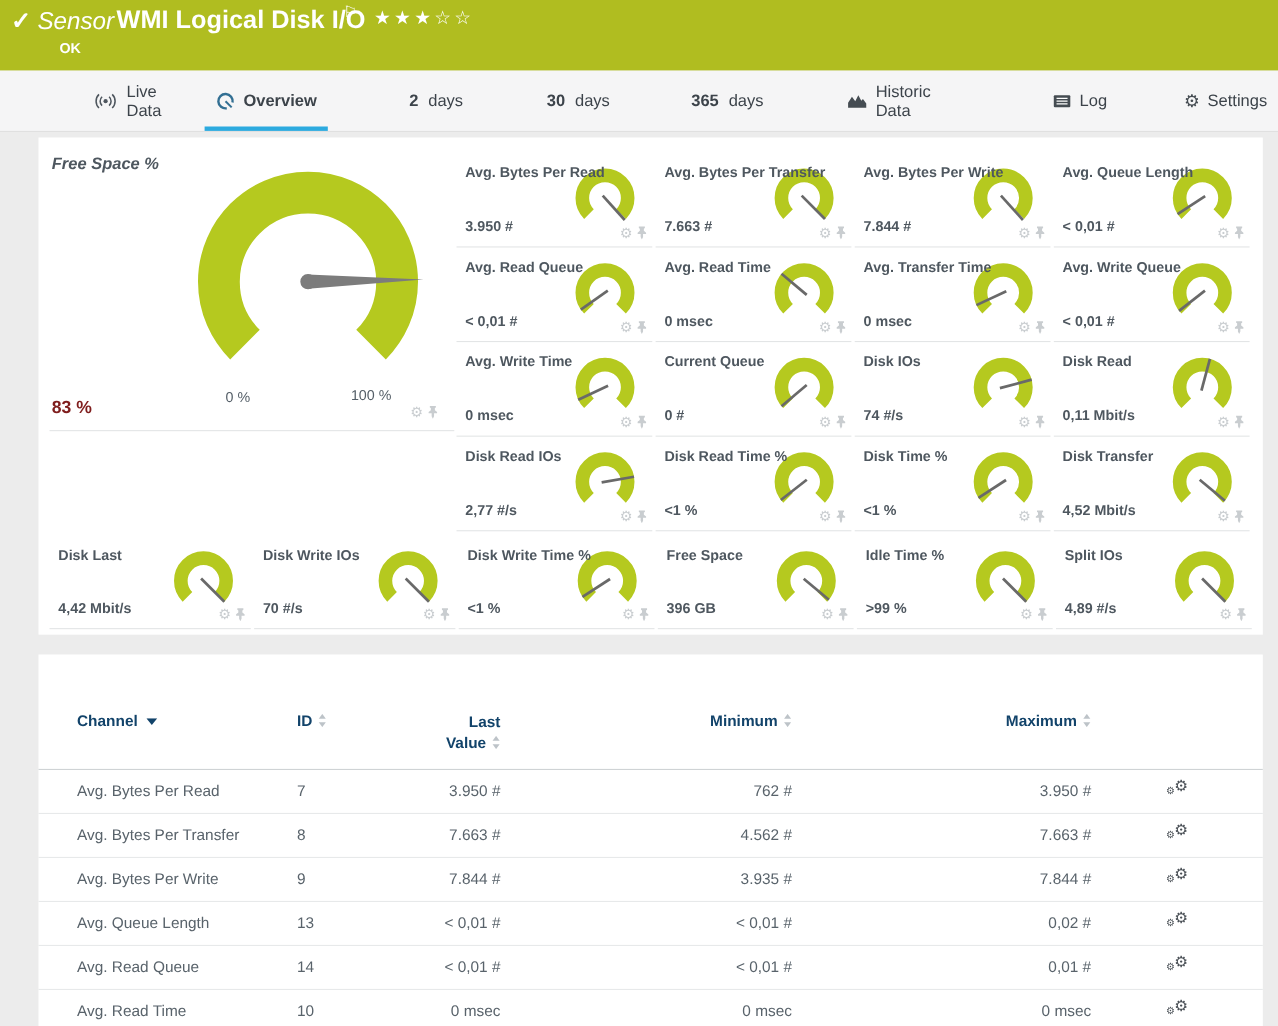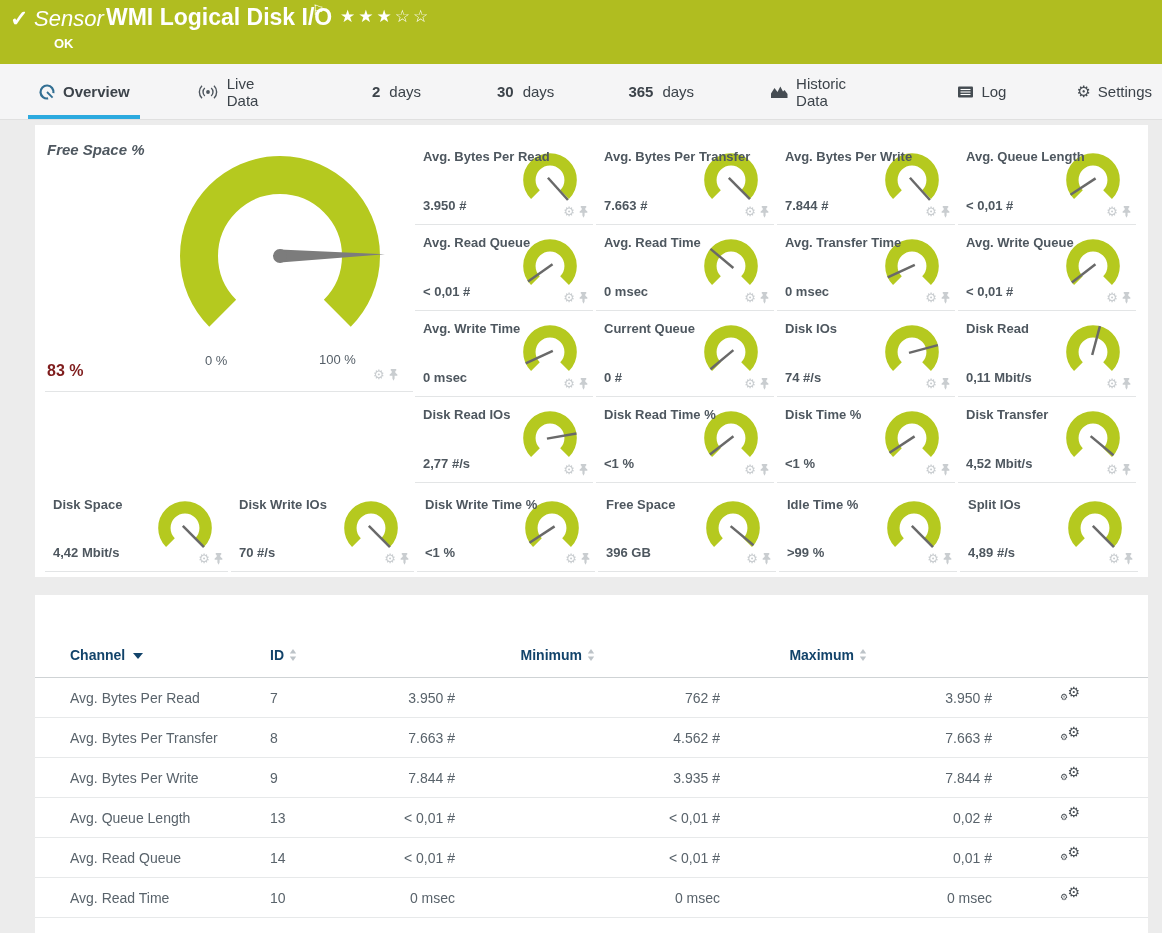--- a/index.html
+++ b/index.html
@@ -72,36 +72,36 @@
 <div id="hdr">
   <span class="check">✓</span>
   <span class="kind">Sensor</span>
   <span class="title">WMI Logical Disk I/O</span>
   <span class="flag">⚐</span>
   <span class="stars">★★★☆☆</span>
   <span class="status">OK</span>
 </div>
 
 <div id="tabs">
-  <div class="tab active" style="margin-left:0">
-    <svg class="ticon" width="18" height="18" viewBox="0 0 18 18">
-      <path d="M10.13 15.4 A6.5 6.5 0 1 1 15.4 10.13" fill="none" stroke="#326f93" stroke-width="2.2"></path>
-      <line x1="9" y1="9" x2="14.6" y2="14.6" stroke="#326f93" stroke-width="1.8"></line>
-    </svg>
-    <span>Overview</span>
-  </div>
   <div class="tab" style="margin-left:46px">
     <svg class="ticon" width="24" height="16" viewBox="0 0 24 16">
       <circle cx="12" cy="8" r="1.9" fill="#4e565e"></circle>
       <path d="M8.8 4a5.4 5.4 0 0 0 0 8" fill="none" stroke="#4e565e" stroke-width="1.4"></path>
       <path d="M6 1.8a8.6 8.6 0 0 0 0 12.4" fill="none" stroke="#4e565e" stroke-width="1.4"></path>
       <path d="M15.2 4a5.4 5.4 0 0 1 0 8" fill="none" stroke="#4e565e" stroke-width="1.4"></path>
       <path d="M18 1.8a8.6 8.6 0 0 1 0 12.4" fill="none" stroke="#4e565e" stroke-width="1.4"></path>
     </svg>
     <span>Live Data</span>
+  </div>
+  <div class="tab active" style="margin-left:0">
+    <svg class="ticon" width="18" height="18" viewBox="0 0 18 18">
+      <path d="M10.13 15.4 A6.5 6.5 0 1 1 15.4 10.13" fill="none" stroke="#326f93" stroke-width="2.2"></path>
+      <line x1="9" y1="9" x2="14.6" y2="14.6" stroke="#326f93" stroke-width="1.8"></line>
+    </svg>
+    <span>Overview</span>
   </div>
   <div class="tab" style="margin-left:64px">
     <b>2</b>
     <span>days</span>
   </div>
   <div class="tab" style="margin-left:56px">
     <b>30</b>
     <span>days</span>
   </div>
   <div class="tab" style="margin-left:54px">
@@ -389,21 +389,21 @@
           <svg class="pin-sm" width="11" height="13" viewBox="0 0 12 14">
             <path d="M3 1h6v1.5l-1 .6v2.1l2.2 1.8v1.4H7.2v2.9L6 13.8l-1.2-2.5V8.4H1.8V7l2.2-1.8V3.1l-1-.6z"></path>
           </svg>
         </span>
     </div>
   </div>
 
   <div class="gbottom">
 
     <div class="gcell">
-      <div class="glabel">Disk Space</div>
+      <div class="glabel">Disk Last</div>
       <svg class="gdial" width="62" height="66" viewBox="0 0 60 64">
         <path class="garc" d="M15.86 48.14 A20 20 0 1 1 44.14 48.14" stroke-width="12"></path>
         <line class="gneedle" x1="27" y1="34" x2="56" y2="34" transform="rotate(45 30 34)"></line>
       </svg>
       <div class="gvalue">4,42 Mbit/s</div>
       <span class="gicons">
           <span class="gear-sm">⚙</span>
           <svg class="pin-sm" width="11" height="13" viewBox="0 0 12 14">
             <path d="M3 1h6v1.5l-1 .6v2.1l2.2 1.8v1.4H7.2v2.9L6 13.8l-1.2-2.5V8.4H1.8V7l2.2-1.8V3.1l-1-.6z"></path>
           </svg>
@@ -492,20 +492,26 @@
     <div class="c-ch hdrcell">
       <span>Channel</span><svg class="descarrow" width="10" height="6" viewBox="0 0 10 6">
           <path d="M0 0h10L5 6z" fill="#12436a"></path>
         </svg>
     </div>
     <div class="c-id hdrcell">
       <span>ID</span><svg class="sorticon" width="8" height="12" viewBox="0 0 8 12">
           <path d="M4 0l3.2 4.4H.8z"></path>
           <path d="M4 12L.8 7.6h6.4z"></path>
         </svg>
+    </div>
+    <div class="c-last hdrcell">
+      <span class="lastwrap"><span>Last Value</span><svg class="sorticon" width="8" height="12" viewBox="0 0 8 12">
+            <path d="M4 0l3.2 4.4H.8z"></path>
+            <path d="M4 12L.8 7.6h6.4z"></path>
+          </svg></span>
     </div>
     <div class="c-min hdrcell">
       <span>Minimum</span><svg class="sorticon" width="8" height="12" viewBox="0 0 8 12">
           <path d="M4 0l3.2 4.4H.8z"></path>
           <path d="M4 12L.8 7.6h6.4z"></path>
         </svg>
     </div>
     <div class="c-max hdrcell">
       <span>Maximum</span><svg class="sorticon" width="8" height="12" viewBox="0 0 8 12">
           <path d="M4 0l3.2 4.4H.8z"></path>

